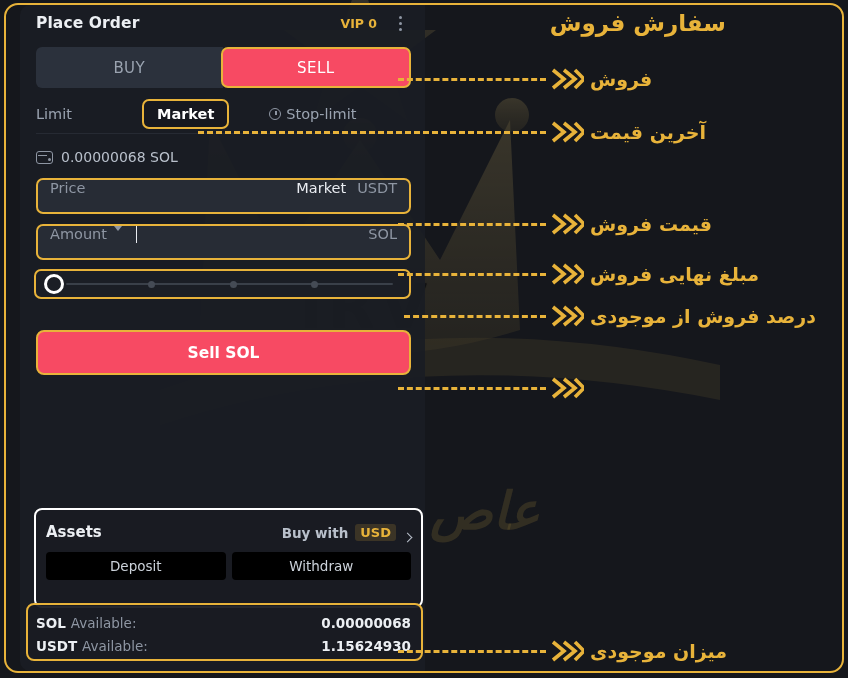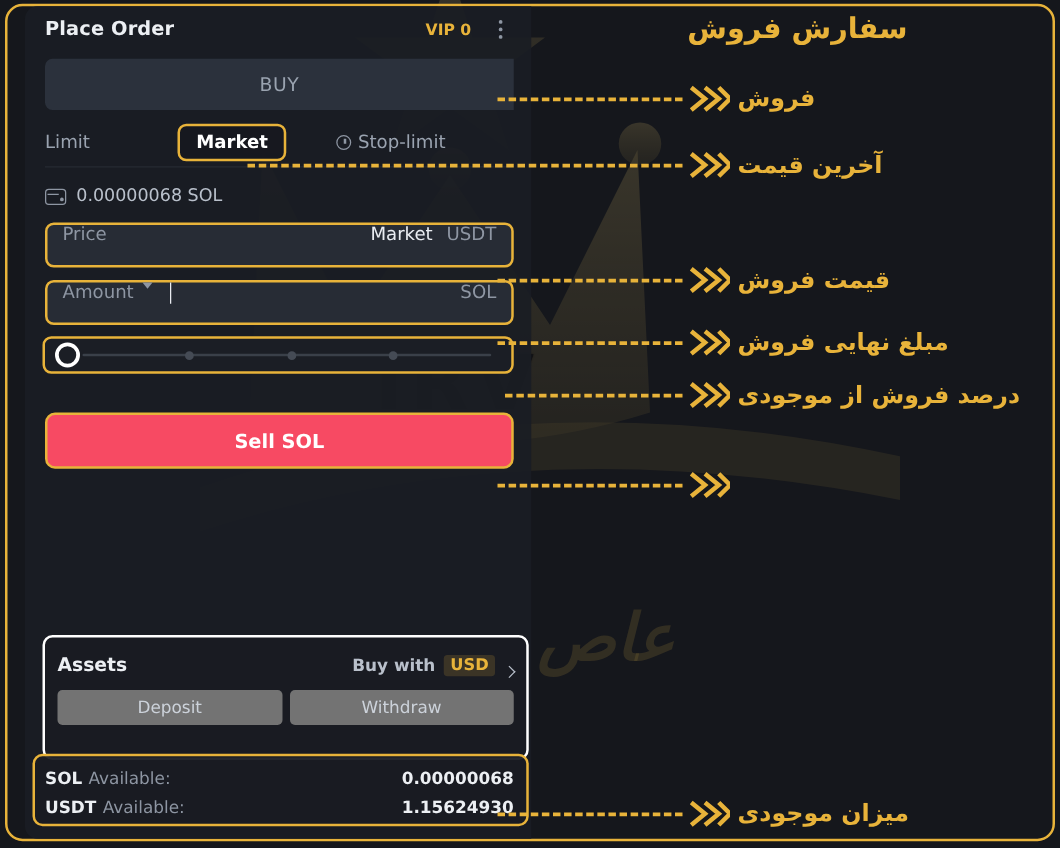--- a/index.html
+++ b/index.html
@@ -295,21 +295,21 @@
     width: 7px; height: 7px;
     border-top: 1.6px solid #b9c0cb;
     border-right: 1.6px solid #b9c0cb;
     transform: rotate(45deg);
     margin-left: 1px;
   }
   #assets-btns { display: flex; gap: 6px; }
   .asset-btn {
     flex: 1;
     height: 28px;
-    background: #737373;
+    background: #000000;
     border-radius: 4px;
     display: flex; align-items: center; justify-content: center;
     color: #ccd2da;
     font-size: 13.5px;
   }
 
   
   #avail-card {
     position: absolute;
     left: 6px; top: 598px;
@@ -390,20 +390,21 @@
     <span id="vip-badge">VIP 0</span>
     <span id="kebab">
         <i></i>
         <i></i>
         <i></i>
       </span>
   </div>
 
   <div id="side-row">
     <div id="buy-btn">BUY</div>
+    <div id="sell-btn">SELL</div>
   </div>
 
   <div id="type-row">
     <span id="type-limit">Limit</span>
     <span id="type-market">Market</span>
     <span id="type-stop">
       <span class="clock-ico"></span>
       <span>Stop-limit</span>
     </span>
   </div>

